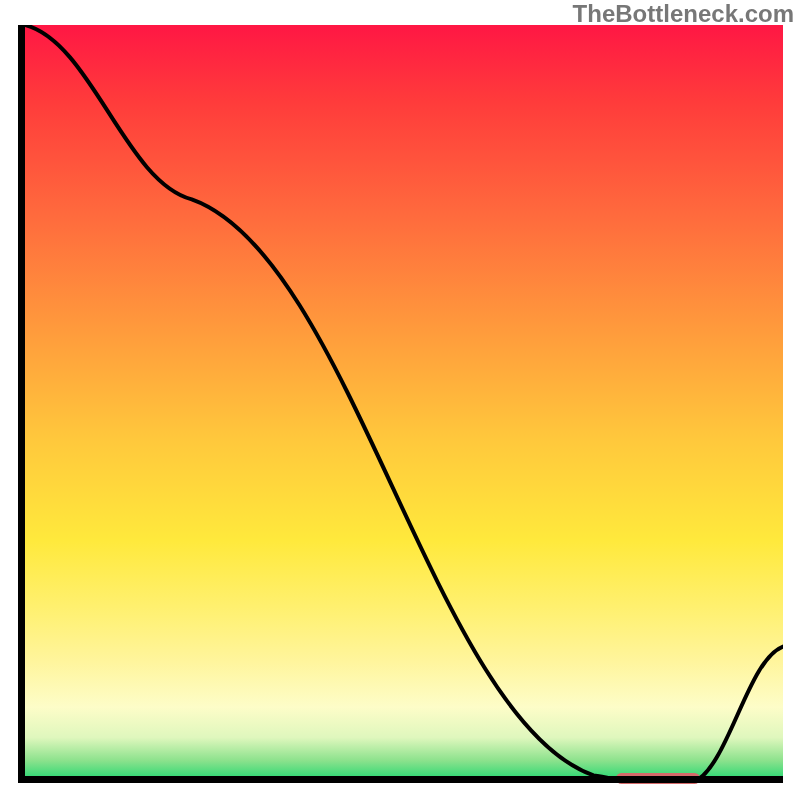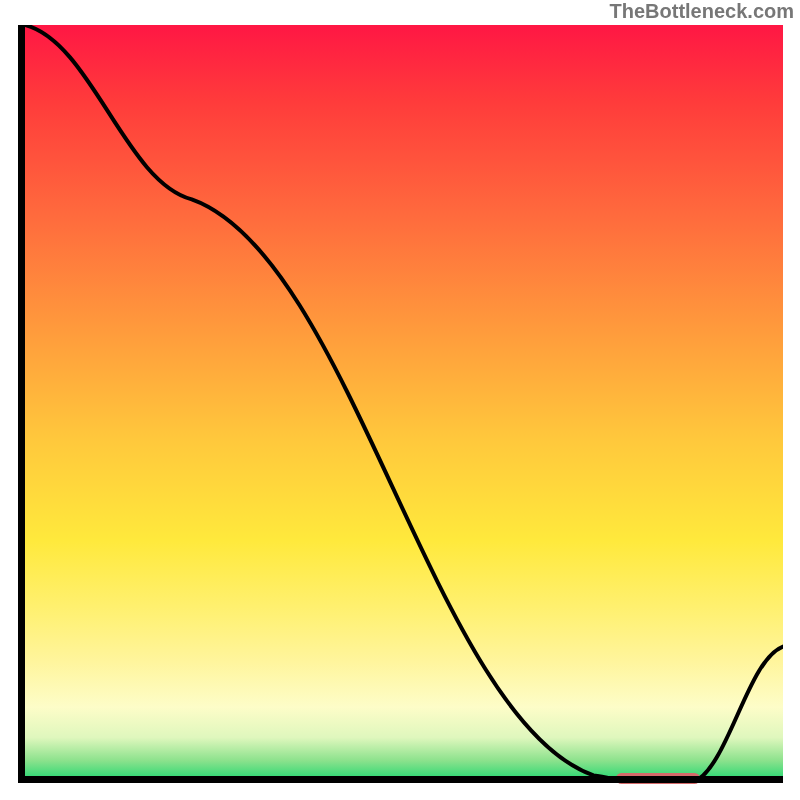--- a/index.html
+++ b/index.html
@@ -58,21 +58,21 @@
     top: 776px;
     width: 7px;
     height: 7px;
     background: #000;
   }
   .watermark {
     position: absolute;
     right: 6px;
     top: 0px;
     font-family: Arial, Helvetica, sans-serif;
-    font-size: 20px;
+    font-size: 24px;
     font-weight: bold;
     color: #777;
     letter-spacing: 0px;
   }
   svg.curve {
     position: absolute;
     left: 25px;
     top: 25px;
     width: 758px;
     height: 758px;

